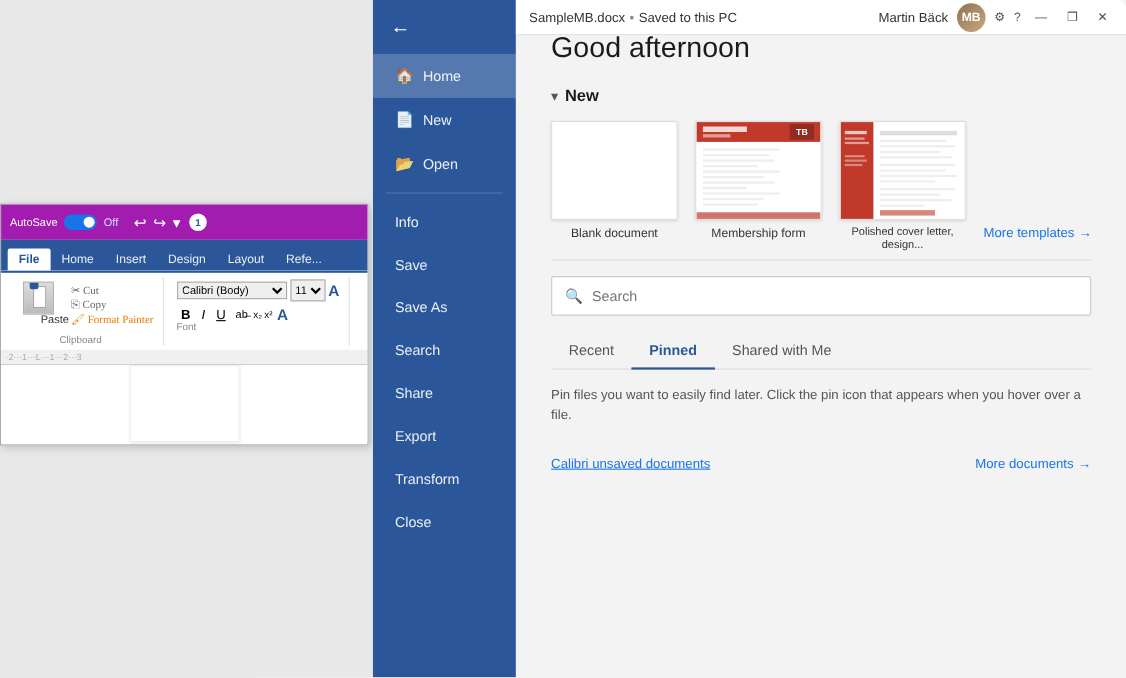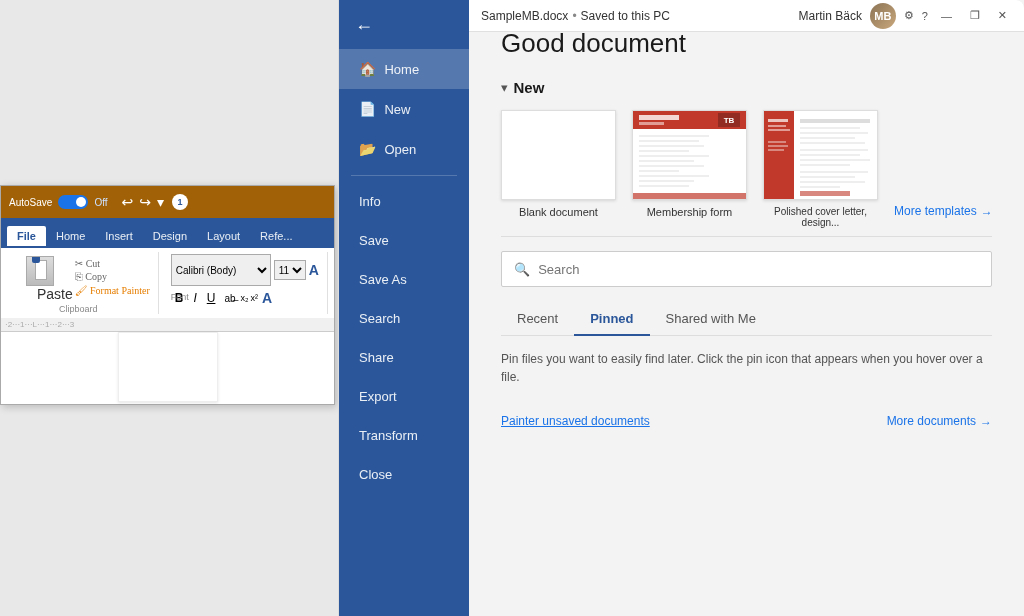--- a/index.html
+++ b/index.html
@@ -233,21 +233,21 @@
       box-shadow: 2px 2px 8px rgba(0,0,0,0.2);
     }
   </style>
 </head>
 <body>
 
 <div class="word-bg-outer"></div>
 
 <div class="word-window">
 
-  <div style="background:#a16207; height:32px; display:flex; align-items:center; padding:0 8px; gap:6px;">
+  <div style="background:#a21caf; height:32px; display:flex; align-items:center; padding:0 8px; gap:6px;">
     <span style="color:#fff; font-size:10px;">AutoSave</span>
     <div style="background:#1a73e8; border-radius:8px; width:30px; height:14px; position:relative; cursor:pointer;">
       <div style="position:absolute; right:2px; top:2px; width:10px; height:10px; border-radius:50%; background:#fff;"></div>
     </div>
     <span style="color:#cce0ff; font-size:10px;">Off</span>
     <span style="color:#fff; font-size:14px; margin-left:8px; cursor:pointer;">↩</span>
     <span style="color:#fff; font-size:14px; cursor:pointer;">↪</span>
     <span style="color:#fff; font-size:14px; cursor:pointer;">▾</span>
     <div style="background:#fff; color:#2b579a; font-size:9px; font-weight:bold; width:16px; height:16px; border-radius:50%; display:flex; align-items:center; justify-content:center; margin-left:2px;">1</div>
   </div>
@@ -263,34 +263,34 @@
 
   <div style="background:#fff; border-top:2px solid #2b579a; height:72px; display:flex; align-items:stretch; padding:4px 6px; gap:4px;">
 
     <div style="display:flex; flex-direction:column; border-right:1px solid #e0e0e0; padding-right:8px; align-items:center; min-width:60px; position:relative;">
       <div style="display:flex; gap:2px; flex:1; align-items:flex-start; padding-top:4px;">
         <div style="display:flex; flex-direction:column; align-items:center; cursor:pointer;">
           <div style="width:28px; height:30px; background:linear-gradient(180deg,#ddd 0%,#bbb 100%); border:1px solid #aaa; position:relative;">
             <div style="position:absolute; top:3px; left:8px; width:12px; height:20px; background:#fff; border:1px solid #aaa;"></div>
             <div style="position:absolute; top:0; left:5px; width:8px; height:6px; background:#2b579a; border-radius:0 0 2px 2px;"></div>
           </div>
-          <span style="font-size:14px; color:#333;padding-left:30px;">Paste</span>
+          <span style="font-size:10px; color:#333;padding-left:30px;">Paste</span>
         </div>
         <div style="display:flex; flex-direction:column; gap:2px; padding-top:2px;font-family:Liberation Serif, serif;">
           <div style="font-size:10px; color:#666; cursor:pointer;">✂ Cut</div>
           <div style="font-size:10px; color:#666; cursor:pointer;">⎘ Copy</div>
           <div style="font-size:10px; color:#e67e00; cursor:pointer;">🖌 Format Painter</div>
         </div>
       </div>
       <div style="font-size:9px; color:#888; margin-top:2px;">Clipboard</div>
     </div>
 
     <div style="display:flex; flex-direction:column; border-right:1px solid #e0e0e0; padding:2px 8px; gap:3px; min-width:140px; position:relative;">
       <div style="display:flex; align-items:center; gap:3px;">
-        <select style="width:100px; height:32px; font-size:10px; border:1px solid #aaa;">
+        <select style="width:100px; height:16px; font-size:10px; border:1px solid #aaa;">
           <option>Calibri (Body)</option>
         </select>
         <select style="width:32px; height:20px; font-size:10px; border:1px solid #aaa;">
           <option>11</option>
         </select>
         <span style="font-size:14px; color:#2b579a; font-weight:bold; cursor:pointer;">A</span>
       </div>
       <div style="display:flex; align-items:center; gap:2px;">
         <span style="font-size:12px; font-weight:bold; cursor:pointer; padding:1px 3px; border:1px solid transparent;">B</span>
         <span style="font-size:12px; font-style:italic; cursor:pointer; padding:1px 3px; border:1px solid transparent;">I</span>
@@ -375,21 +375,21 @@
           MB
         </div>
         <span style="font-size:11px; color:#555; cursor:pointer;">⚙</span>
         <span style="font-size:11px; color:#555; cursor:pointer;">?</span>
         <span style="font-size:11px; color:#555; cursor:pointer; padding:2px 5px; border-radius:2px;">—</span>
         <span style="font-size:11px; color:#555; cursor:pointer; padding:2px 5px; border-radius:2px;">❐</span>
         <span style="font-size:11px; color:#555; cursor:pointer; padding:2px 5px; border-radius:2px;">✕</span>
       </div>
     </div>
 
-    <h1 class="greeting">Good document</h1>
+    <h1 class="greeting">Good afternoon</h1>
 
     <div class="section-header">
       <span class="section-toggle">▾</span>
       <span class="section-title">New</span>
     </div>
 
     <div style="display:flex; align-items:flex-end; gap:16px; margin-bottom:8px;">
       <div style="display:flex; gap:16px; align-items:flex-start;">
 
         <div class="template-item">
@@ -481,21 +481,21 @@
     <div class="tabs-row">
       <div class="doc-tab">Recent</div>
       <div class="doc-tab active">Pinned</div>
       <div class="doc-tab">Shared with Me</div>
     </div>
 
     <p class="pinned-message">Pin files you want to easily find later. Click the pin
 icon that appears when you hover over a file.</p>
 
     <div class="bottom-row">
-      <a class="recover-link">Painter unsaved documents</a>
+      <a class="recover-link">Calibri unsaved documents</a>
       <div class="more-docs-link">
         <span>More documents</span>
         <span>→</span>
       </div>
     </div>
 
   </div>
 </div>
 
 </body></html>

